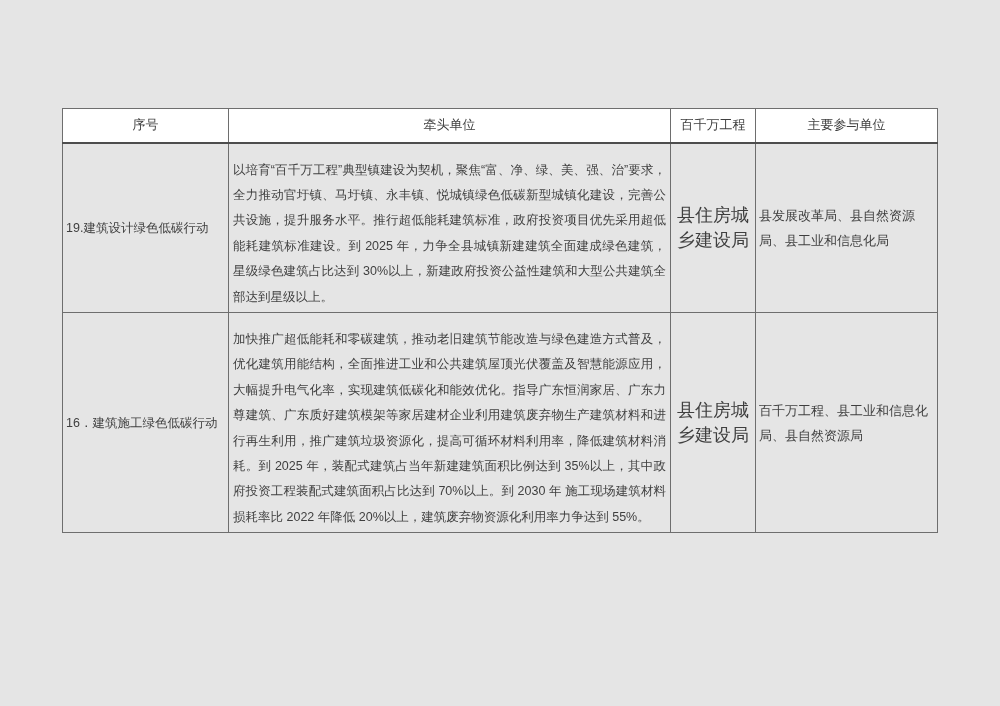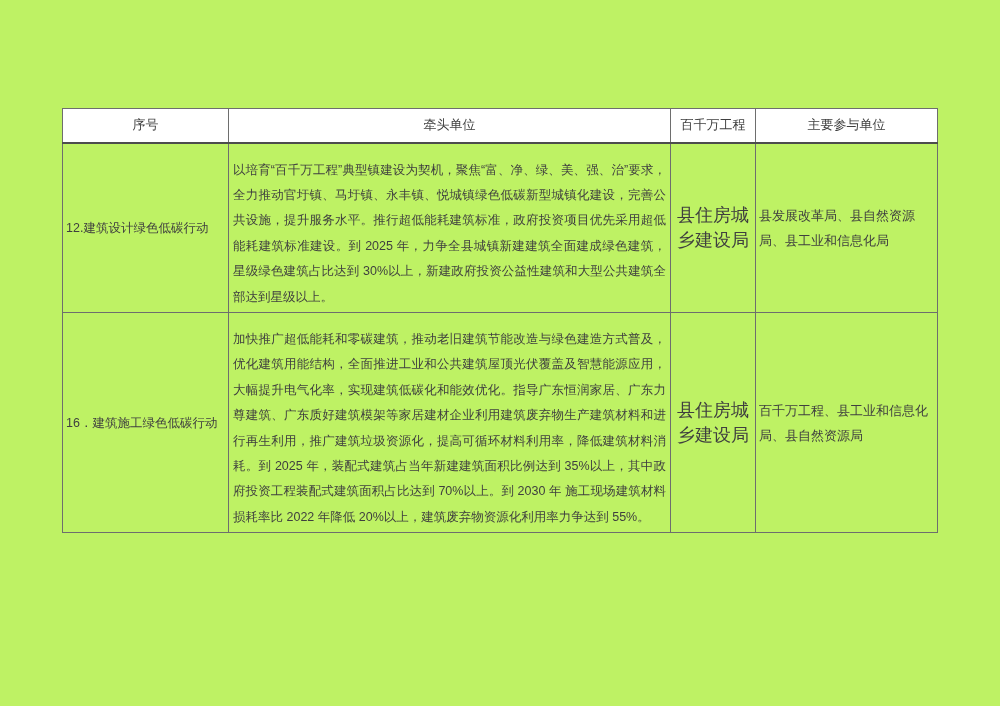--- a/index.html
+++ b/index.html
@@ -8,21 +8,21 @@
     height: 706px;
     background: #ffffff;
     font-family: "Liberation Sans", sans-serif;
     color: #3f3f3f;
     overflow: hidden;
   }
   .page {
     position: relative;
     width: 1000px;
     height: 706px;
-    background: #bef264;
+    background: #e5e5e5;
   }
   table.doc-table {
     position: absolute;
     left: 62px;
     top: 108px;
     width: 875px;
     border-collapse: collapse;
     table-layout: fixed;
   }
   .doc-table td, .doc-table th {
@@ -88,21 +88,21 @@
     <thead>
       <tr class="header-row">
         <th>序号</th>
         <th>牵头单位</th>
         <th>百千万工程</th>
         <th>主要参与单位</th>
       </tr>
     </thead>
     <tbody>
       <tr class="row-15">
-        <td class="cell-index">12.建筑设计绿色低碳行动</td>
+        <td class="cell-index">19.建筑设计绿色低碳行动</td>
         <td class="cell-task">以培育“百千万工程”典型镇建设为契机，聚焦“富、净、绿、美、强、治”要求，全力推动官圩镇、马圩镇、永丰镇、悦城镇绿色低碳新型城镇化建设，完善公共设施，提升服务水平。推行超低能耗建筑标准，政府投资项目优先采用超低能耗建筑标准建设。到 2025 年，力争全县城镇新建建筑全面建成绿色建筑，星级绿色建筑占比达到 30%以上，新建政府投资公益性建筑和大型公共建筑全部达到星级以上。</td>
         <td class="cell-lead">县住房城乡建设局</td>
         <td class="cell-part">县发展改革局、县自然资源局、县工业和信息化局</td>
       </tr>
       <tr class="row-16">
         <td class="cell-index">16．建筑施工绿色低碳行动</td>
         <td class="cell-task">加快推广超低能耗和零碳建筑，推动老旧建筑节能改造与绿色建造方式普及，优化建筑用能结构，全面推进工业和公共建筑屋顶光伏覆盖及智慧能源应用，大幅提升电气化率，实现建筑低碳化和能效优化。指导广东恒润家居、广东力尊建筑、广东质好建筑模架等家居建材企业利用建筑废弃物生产建筑材料和进行再生利用，推广建筑垃圾资源化，提高可循环材料利用率，降低建筑材料消耗。到 2025 年，装配式建筑占当年新建建筑面积比例达到 35%以上，其中政府投资工程装配式建筑面积占比达到 70%以上。到 2030 年 施工现场建筑材料损耗率比 2022 年降低 20%以上，建筑废弃物资源化利用率力争达到 55%。</td>
         <td class="cell-lead">县住房城乡建设局</td>
         <td class="cell-part">百千万工程、县工业和信息化局、县自然资源局</td>
       </tr>

